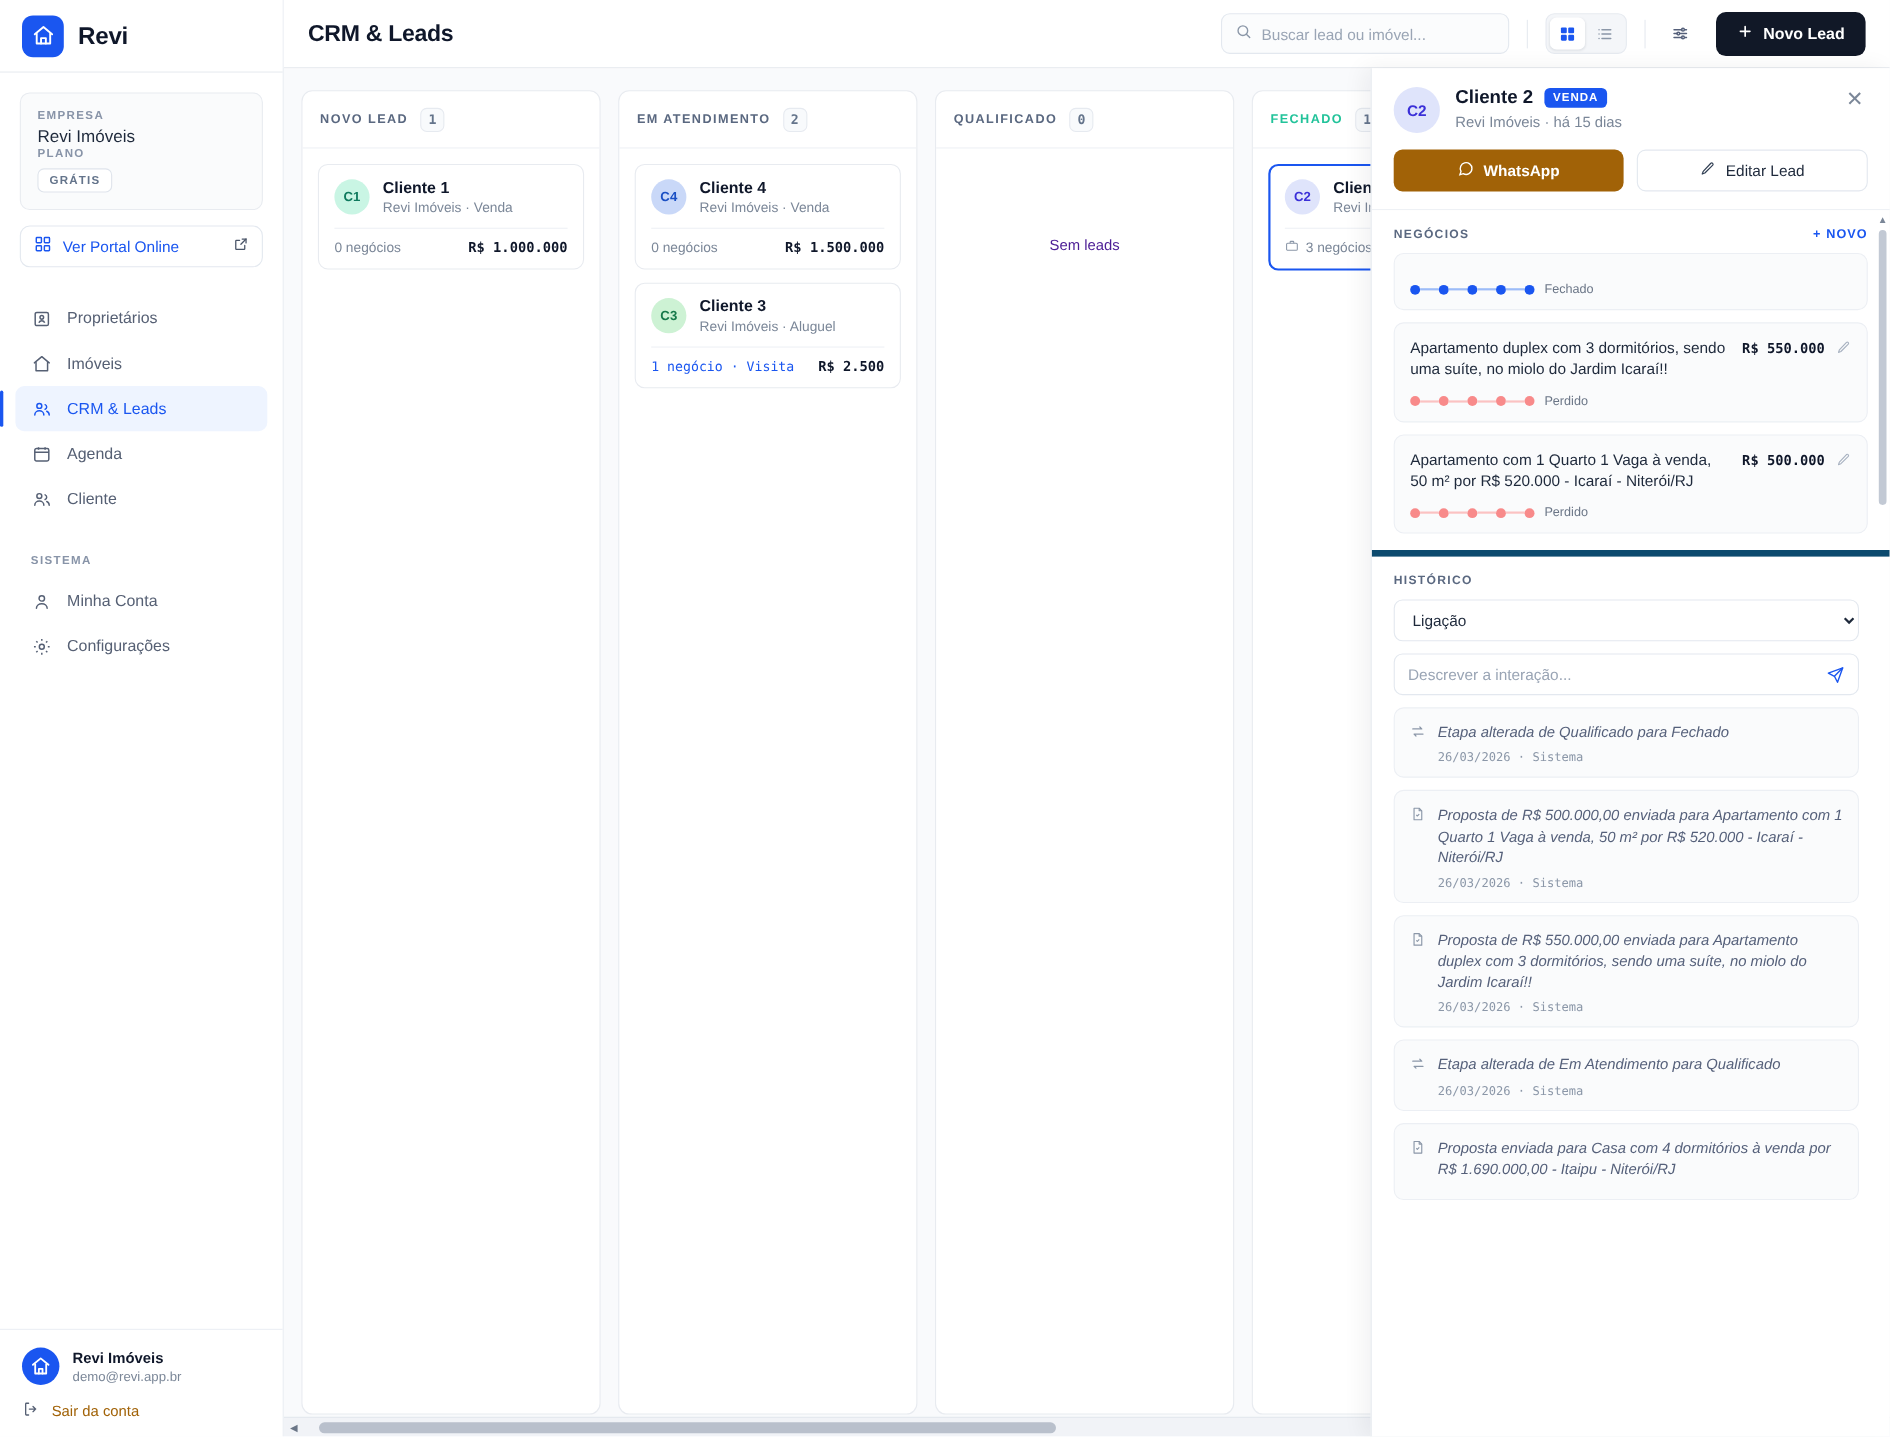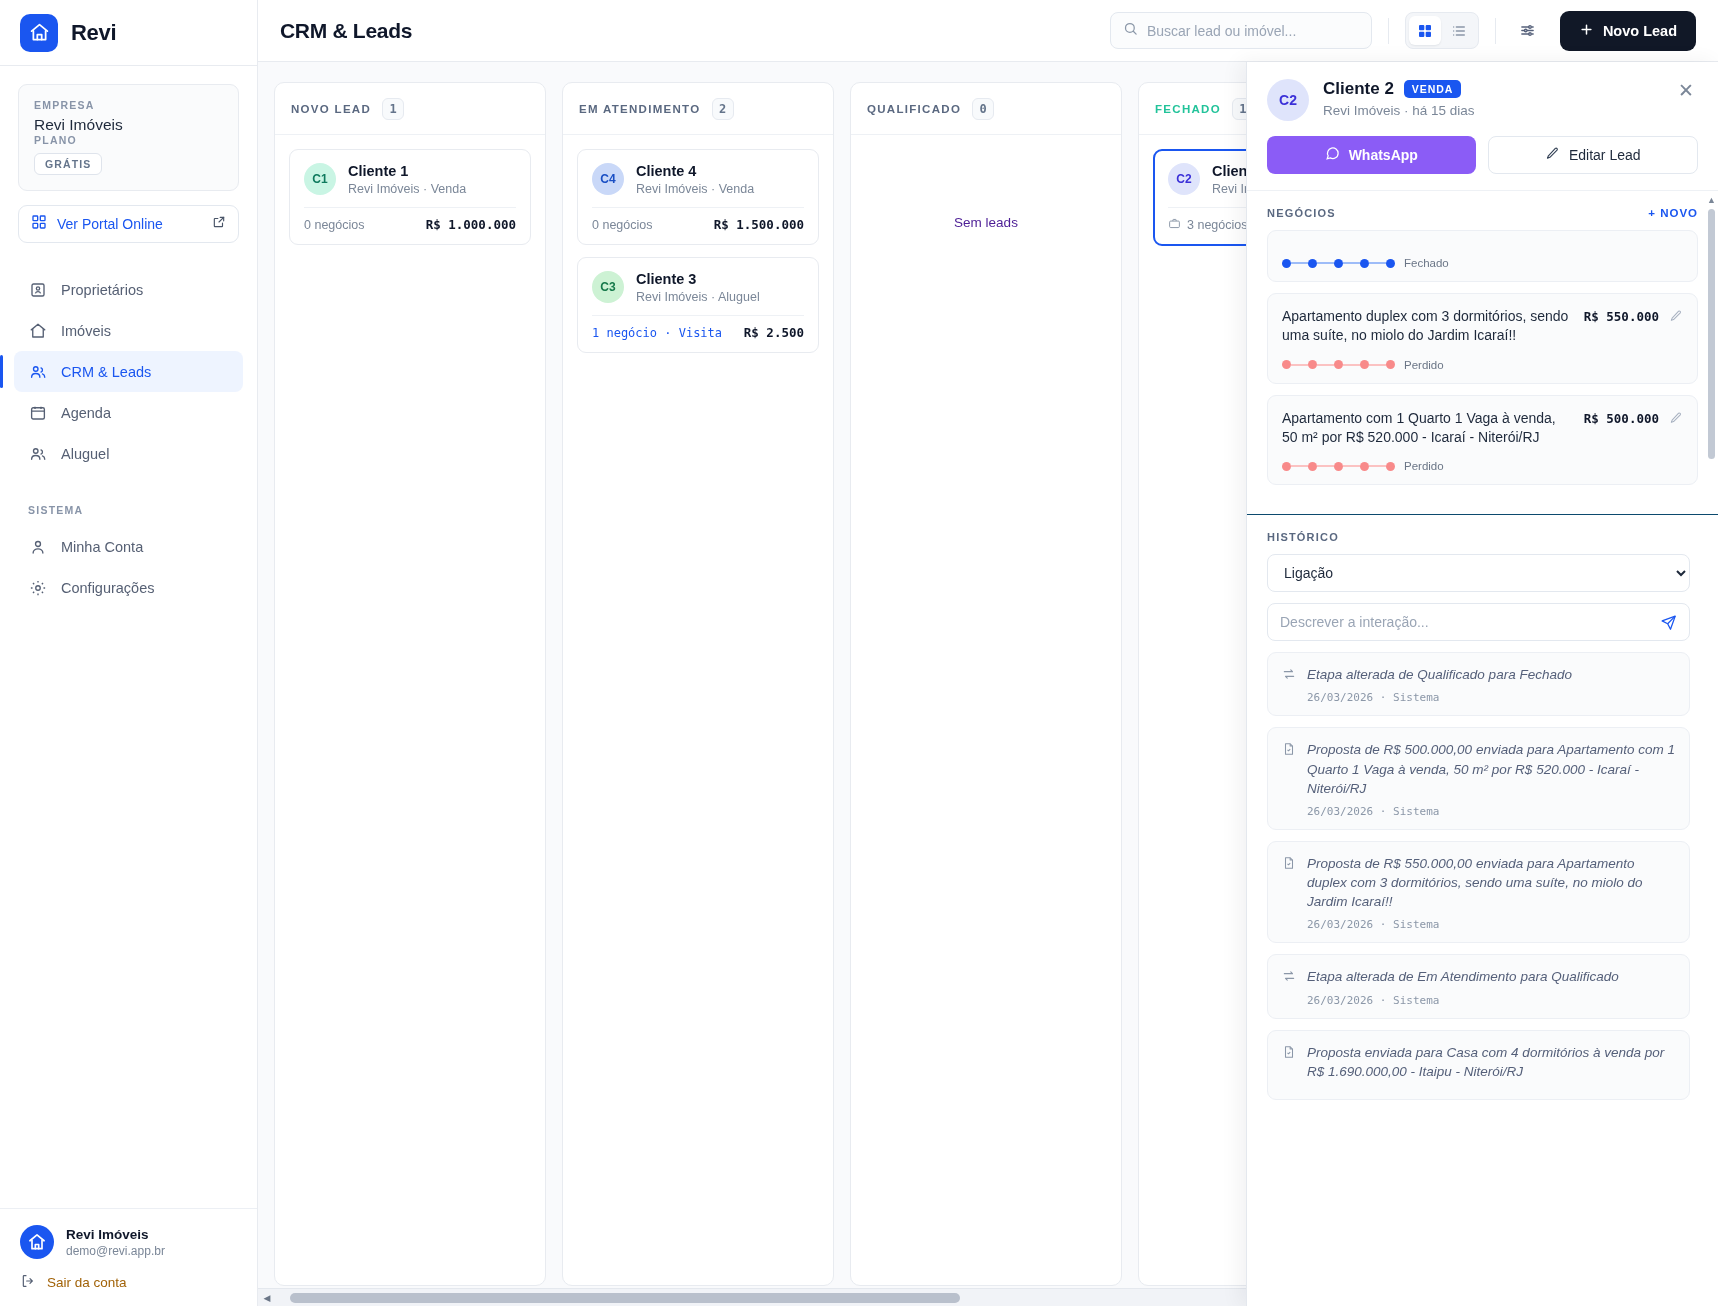--- a/index.html
+++ b/index.html
@@ -197,33 +197,33 @@
   .panel-name-row { display: flex; align-items: center; gap: 10px; }
   .panel-name { font-size: 17px; font-weight: 700; color: #0f172a; }
   .tag-venda {
     background: #1a56f0; color: #fff; border-radius: 5px; padding: 3px 8px;
     font-size: 10.5px; font-weight: 700; letter-spacing: .9px;
   }
   .panel-sub { font-size: 13.5px; color: #7b8798; margin-top: 4px; }
   .panel-close { margin-left: auto; font-size: 19px; color: #7b8798; cursor: pointer; line-height: 1; padding: 2px 4px; }
   .panel-actions { display: flex; gap: 12px; margin-top: 15px; }
   .wa-btn {
-    flex: 1; height: 38px; border-radius: 8px; background: #8b5cf6; color: #fff;
+    flex: 1; height: 38px; border-radius: 8px; background: #a16207; color: #fff;
     display: flex; align-items: center; justify-content: center; gap: 9px;
     font-size: 14px; font-weight: 700; cursor: pointer; border: none;
     font-family: "Liberation Sans", sans-serif;
   }
   .edit-btn {
     flex: 1; height: 38px; border-radius: 8px; background: #fff; color: #1e293b;
     border: 1px solid #e3e8ef; display: flex; align-items: center; justify-content: center;
     gap: 9px; font-size: 14px; cursor: pointer; font-family: "Liberation Sans", sans-serif;
   }
 
   .panel-scroll { flex: 1; overflow: hidden; position: relative; }
-  .deals-sec { padding: 16px 20px 18px 20px; border-bottom: 1px solid #0c4a6e; }
+  .deals-sec { padding: 16px 20px 4px 20px; border-bottom: 6px solid #0c4a6e; }
   .sec-head { display: flex; align-items: center; justify-content: space-between; margin-bottom: 11px; }
   .sec-head .sec-label { color: #5a6880; letter-spacing: 1.2px; font-size: 11px; }
   .novo-link { font-size: 11.5px; font-weight: 700; letter-spacing: 1px; color: #1a56f0; cursor: pointer; }
 
   .deal-card {
     border: 1px solid #eceff4; border-radius: 9px; background: #fafbfc;
     padding: 13px 14px 12px 14px; margin-bottom: 11px;
   }
   .deal-row { display: flex; gap: 10px; align-items: flex-start; }
   .deal-title { font-size: 14px; color: #1e293b; line-height: 1.38; flex: 1; }
@@ -360,21 +360,21 @@
       </div>
       <div class="nav-item">
         <span class="nav-ico">
             <svg width="18" height="18" viewBox="0 0 24 24" fill="none" stroke="currentColor" stroke-width="1.8" stroke-linecap="round">
               <circle cx="9" cy="8" r="3"></circle>
               <path d="M3.5 19c0-3 2.5-5 5.5-5s5.5 2 5.5 5"></path>
               <path d="M16 6.5a3 3 0 0 1 0 5.6"></path>
               <path d="M18 14.5c1.8.7 3 2.3 3 4.5"></path>
             </svg>
           </span>
-        <span>Aluguel</span>
+        <span>Cliente</span>
       </div>
 
       <div class="sec-label nav-group-label">SISTEMA</div>
 
       <div class="nav-item">
         <span class="nav-ico">
             <svg width="18" height="18" viewBox="0 0 24 24" fill="none" stroke="currentColor" stroke-width="1.8" stroke-linecap="round">
               <circle cx="12" cy="8" r="3.3"></circle>
               <path d="M5.5 20c0-3.3 2.9-5.6 6.5-5.6s6.5 2.3 6.5 5.6"></path>
             </svg>

